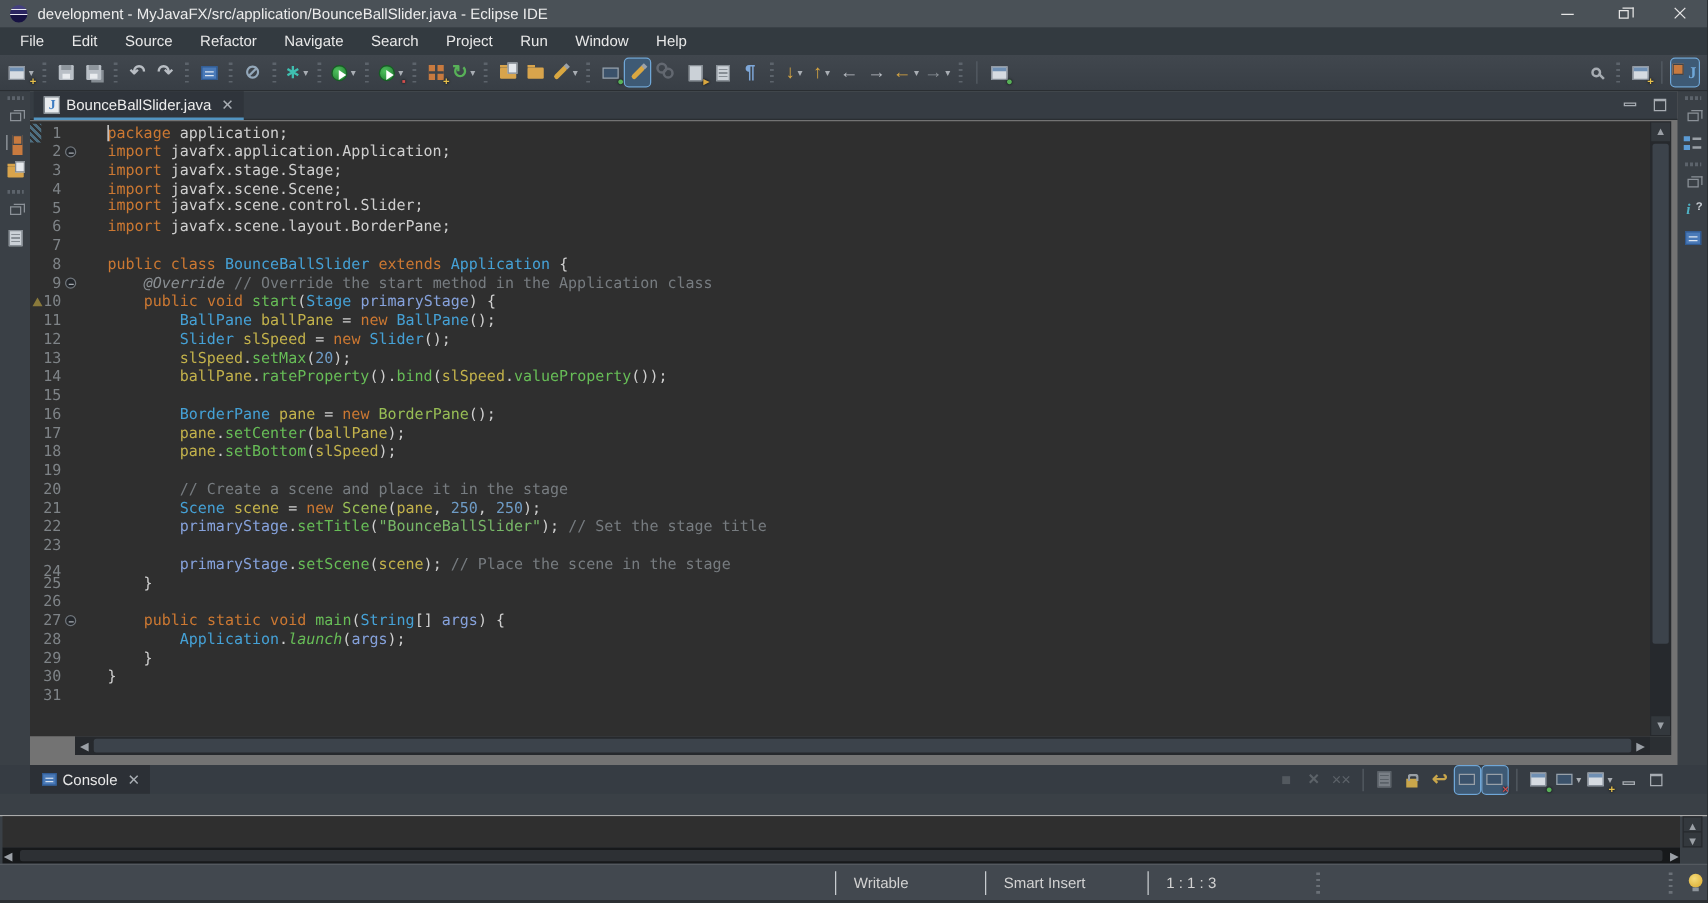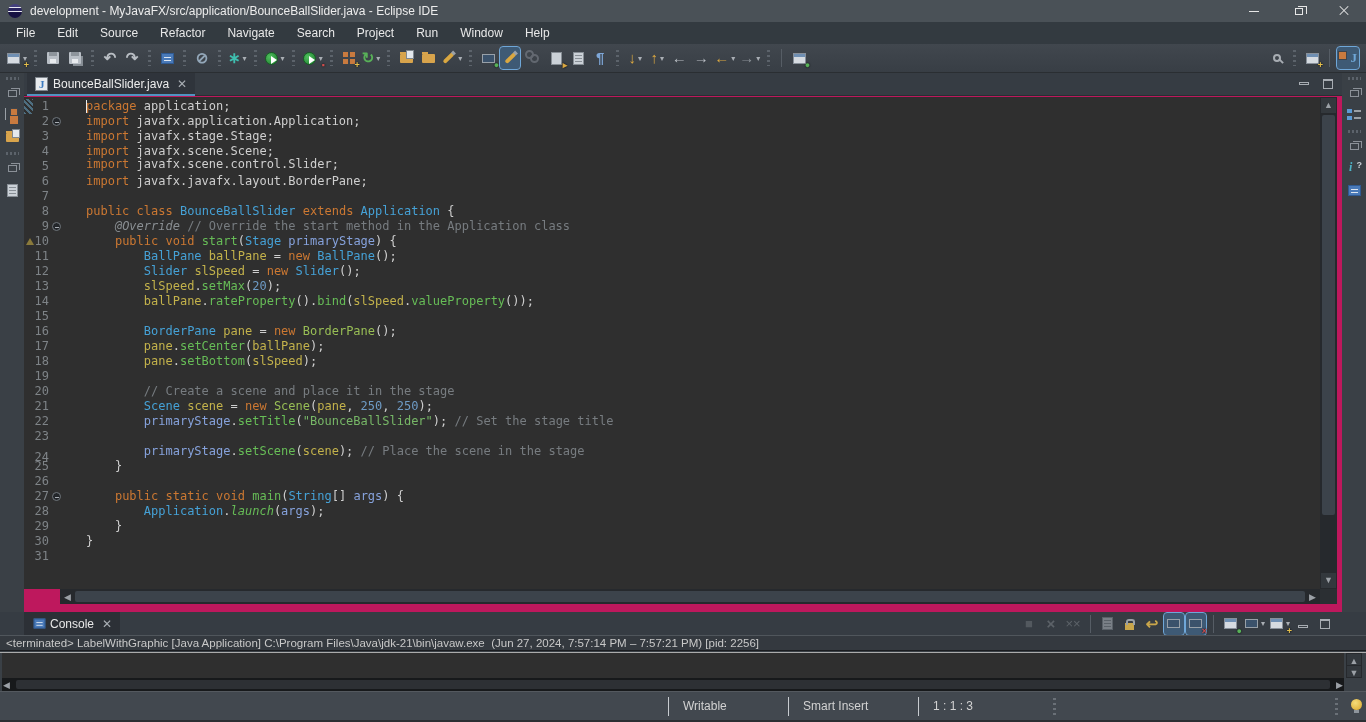--- a/index.html
+++ b/index.html
@@ -88,21 +88,21 @@
   .sh.javapersp::before{content:"";position:absolute;left:0;top:1px;width:9px;height:9px;background:#C87A3F;box-shadow:inset 0 0 0 1px #3E444B;}
   .sh.javapersp::after{content:"J";position:absolute;right:1px;top:0px;font:bold 13px "Liberation Serif",serif;color:#6FA7D8;}
 
   
   #left-rail{position:absolute;left:0;top:73px;width:24px;height:539px;background:#3A4046;}
   #right-rail{position:absolute;left:1342px;top:73px;width:24px;height:539px;background:#3A4046;}
   .rail-item{width:24px;height:22px;display:flex;align-items:center;justify-content:center;}
   .hgrip{width:13px;height:3px;margin:4px auto 2px;background:repeating-linear-gradient(90deg,#5C636B 0 2px,rgba(0,0,0,0) 2px 4px);}
 
   
-  #editor-zone{position:absolute;left:24px;top:73px;width:1318px;height:539px;background:#be185d;}
+  #editor-zone{position:absolute;left:24px;top:73px;width:1318px;height:539px;background:#737373;}
   #tabbar{position:absolute;left:0;top:0;width:100%;height:23px;background:#363C43;border-bottom:1px solid #2A2E32;}
   #editor-tab{position:absolute;left:3px;top:0;height:23px;padding:0 8px 0 8px;background:#2F343B;border-bottom:2px solid #5294C1;display:flex;align-items:center;}
   .jfile-icon{width:13px;height:14px;background:#E8EBEE;border:1px solid #7F868D;position:relative;margin-right:5px;}
   .jfile-icon::after{content:"J";position:absolute;left:3px;top:0px;font:bold 11px "Liberation Serif",serif;color:#3C7BC0;}
   #editor-tab .tab-label{font-size:12px;color:#EDEDED;}
   .tab-close{margin-left:8px;color:#A9AEB4;font-size:12px;line-height:12px;}
   #editor-minmax{position:absolute;right:6px;top:3px;display:flex;gap:8px;}
 
   #editor-body{position:absolute;left:0;top:24px;width:1296px;height:492px;background:#2F2F2F;overflow:hidden;}
   #gutter{position:absolute;left:0;top:2px;width:38px;height:100%;}
@@ -434,21 +434,21 @@
           <div class="ln" style="top: 420px;">29</div>
           <div class="ln" style="top: 435px;">30</div>
           <div class="ln" style="top: 450px;">31</div>
         </div>
       <div id="code">
           <div class="cl" style="top: 0px;"><span class="tk-k">package</span><span class="tk-pl"> application;</span><span class="caret"></span></div>
           <div class="cl" style="top: 15px;"><span class="tk-k">import</span><span class="tk-pl"> javafx.application.Application;</span></div>
           <div class="cl" style="top: 30px;"><span class="tk-k">import</span><span class="tk-pl"> javafx.stage.Stage;</span></div>
           <div class="cl" style="top: 45px;"><span class="tk-k">import</span><span class="tk-pl"> javafx.scene.Scene;</span></div>
           <div class="cl" style="top: 58px;"><span class="tk-k">import</span><span class="tk-pl"> javafx.scene.control.Slider;</span></div>
-          <div class="cl" style="top: 75px;"><span class="tk-k">import</span><span class="tk-pl"> javafx.javafx.layout.BorderPane;</span></div>
+          <div class="cl" style="top: 75px;"><span class="tk-k">import</span><span class="tk-pl"> javafx.scene.layout.BorderPane;</span></div>
           <div class="cl" style="top: 90px;"></div>
           <div class="cl" style="top: 105px;"><span class="tk-k">public</span><span class="tk-pl"> </span><span class="tk-k">class</span><span class="tk-pl"> </span><span class="tk-t">BounceBallSlider</span><span class="tk-pl"> </span><span class="tk-k">extends</span><span class="tk-pl"> </span><span class="tk-t">Application</span><span class="tk-pl"> {</span></div>
           <div class="cl" style="top: 120px;"><span class="tk-pl">    </span><span class="tk-a">@Override</span><span class="tk-c"> // Override the start method in the Application class</span></div>
           <div class="cl" style="top: 135px;"><span class="tk-pl">    </span><span class="tk-k">public</span><span class="tk-pl"> </span><span class="tk-k">void</span><span class="tk-pl"> </span><span class="tk-m">start</span><span class="tk-pl">(</span><span class="tk-t">Stage</span><span class="tk-pl"> </span><span class="tk-p">primaryStage</span><span class="tk-pl">) {</span></div>
           <div class="cl" style="top: 150px;"><span class="tk-pl">        </span><span class="tk-t">BallPane</span><span class="tk-pl"> </span><span class="tk-v">ballPane</span><span class="tk-pl"> = </span><span class="tk-k">new</span><span class="tk-pl"> </span><span class="tk-t">BallPane</span><span class="tk-pl">();</span></div>
           <div class="cl" style="top: 165px;"><span class="tk-pl">        </span><span class="tk-t">Slider</span><span class="tk-pl"> </span><span class="tk-v">slSpeed</span><span class="tk-pl"> = </span><span class="tk-k">new</span><span class="tk-pl"> </span><span class="tk-t">Slider</span><span class="tk-pl">();</span></div>
           <div class="cl" style="top: 180px;"><span class="tk-pl">        </span><span class="tk-v">slSpeed</span><span class="tk-pl">.</span><span class="tk-m">setMax</span><span class="tk-pl">(</span><span class="tk-n">20</span><span class="tk-pl">);</span></div>
           <div class="cl" style="top: 195px;"><span class="tk-pl">        </span><span class="tk-v">ballPane</span><span class="tk-pl">.</span><span class="tk-m">rateProperty</span><span class="tk-pl">().</span><span class="tk-m">bind</span><span class="tk-pl">(</span><span class="tk-v">slSpeed</span><span class="tk-pl">.</span><span class="tk-m">valueProperty</span><span class="tk-pl">());</span></div>
           <div class="cl" style="top: 210px;"></div>
           <div class="cl" style="top: 225px;"><span class="tk-pl">        </span><span class="tk-t">BorderPane</span><span class="tk-pl"> </span><span class="tk-v">pane</span><span class="tk-pl"> = </span><span class="tk-k">new</span><span class="tk-pl"> </span><span class="tk-ct">BorderPane</span><span class="tk-pl">();</span></div>
@@ -530,21 +530,20 @@
             <span class="dd">▾</span>
           </span>
           <span class="tool">
             <span class="sh minbar"></span>
           </span>
           <span class="tool">
             <span class="sh maxbox"></span>
           </span>
         </div>
     </div>
-    <div id="console-status">&lt;terminated&gt; LabelWithGraphic [Java Application] C:\Program Files\Java\jdk-21\bin\javaw.exe  (Jun 27, 2024, 7:57:14 PM – 7:57:21 PM) [pid: 2256]</div>
     <div id="console-sash"></div>
     <div id="console-content"></div>
     <div id="console-vscroll">
       <div class="up scroll-arrow">▲</div>
       <div class="down scroll-arrow">▼</div>
     </div>
     <div id="console-hscroll">
       <div class="left scroll-arrow">◀</div>
       <div class="thumb"></div>
       <div class="right scroll-arrow">▶</div>

